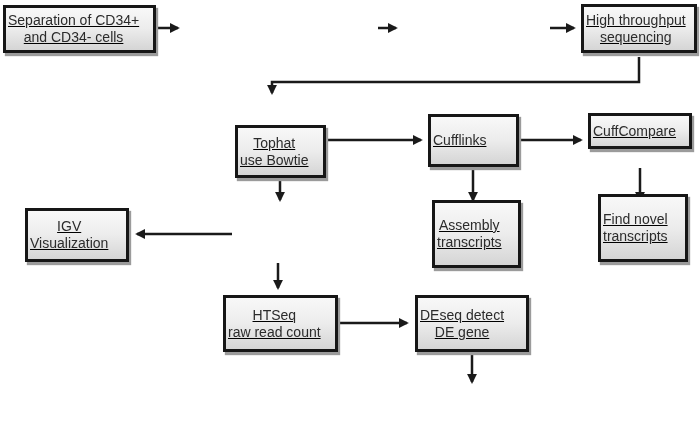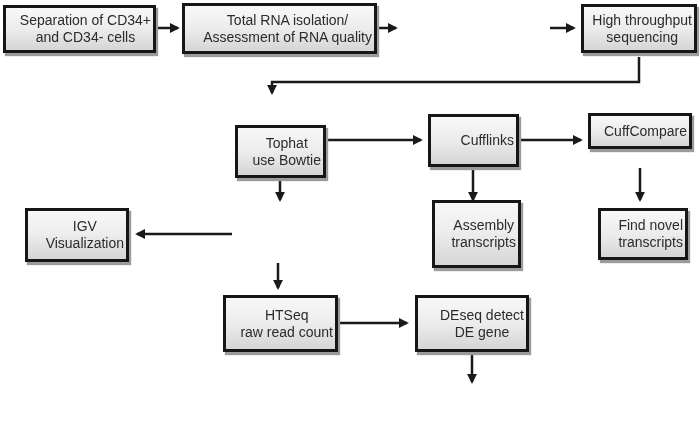--- a/index.html
+++ b/index.html
@@ -18,22 +18,23 @@
     pointer-events: none;
   }
   .node {
     position: absolute;
     box-sizing: border-box;
     border: 3px solid #161616;
     background: linear-gradient(180deg, #f8f8f8 0%, #ececec 50%, #d5d5d5 100%);
     box-shadow: 2px 3px 1px #9b9b9b;
     display: flex;
     align-items: center;
-    justify-content: flex-end;
+    justify-content: flex-start;
     text-align: center;
+    text-decoration: underline;
   }
   .node .label {
     white-space: pre-line;
     font-size: 14px;
     line-height: 17px;
     color: #2b2b2b;
     padding: 0 2px;
   }
 </style>
 </head>
@@ -62,24 +63,20 @@
       <path d="M339,323 H407" marker-end="url(#ah)"></path>
       <path d="M472,353 V382" marker-end="url(#ah)"></path>
     </g>
   </svg>
 
   <div class="node" style="left:3px;   top:5px;   width:153px; height:48px">
     <span class="label">Separation of CD34+
 and CD34- cells</span>
   </div>
 
-  <div class="node" style="left:182px; top:3px;  width:195px; height:51px">
-    <span class="label">Total RNA isolation/
-Assessment of RNA quality</span>
-  </div>
 
 
   <div class="node" style="left:581px; top:4px;  width:116px; height:49px">
     <span class="label">High throughput
 sequencing</span>
   </div>
 
   <div class="node" style="left:235px; top:125px; width:91px;  height:53px">
     <span class="label">Tophat
 use Bowtie</span>
@@ -97,21 +94,21 @@
     <span class="label">IGV
 Visualization</span>
   </div>
 
 
   <div class="node" style="left:432px; top:200px; width:89px;  height:68px">
     <span class="label">Assembly
 transcripts</span>
   </div>
 
-  <div class="node" style="left:598px; top:208px; width:90px;  height:52px">
+  <div class="node" style="left:598px; top:194px; width:90px;  height:68px">
     <span class="label">Find novel
 transcripts</span>
   </div>
 
   <div class="node" style="left:223px; top:295px; width:115px; height:57px">
     <span class="label">HTSeq
 raw read count</span>
   </div>
 
   <div class="node" style="left:415px; top:295px; width:114px; height:57px">

